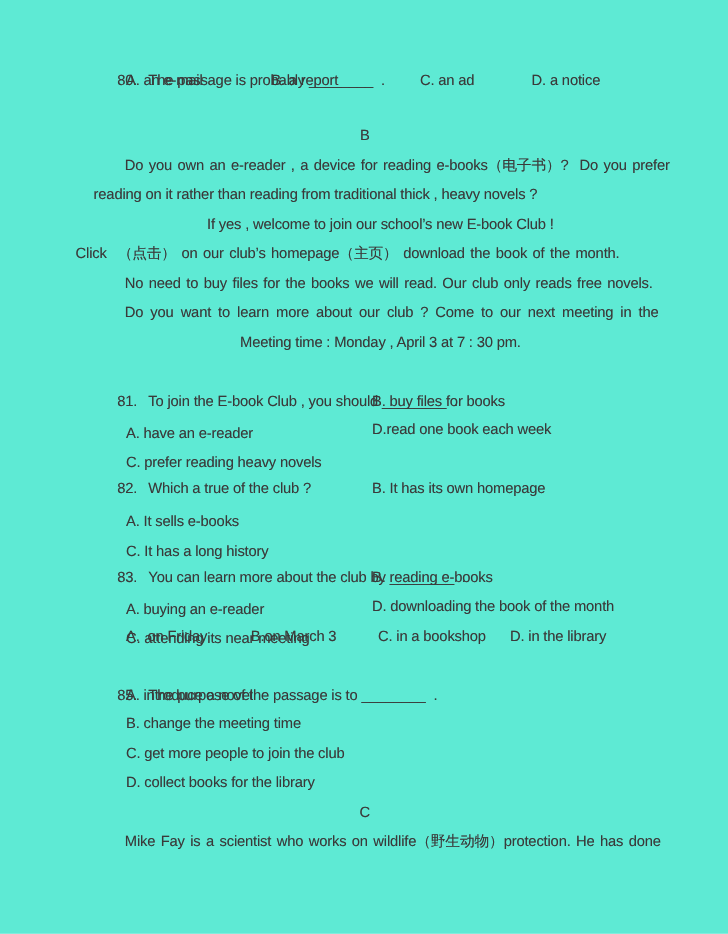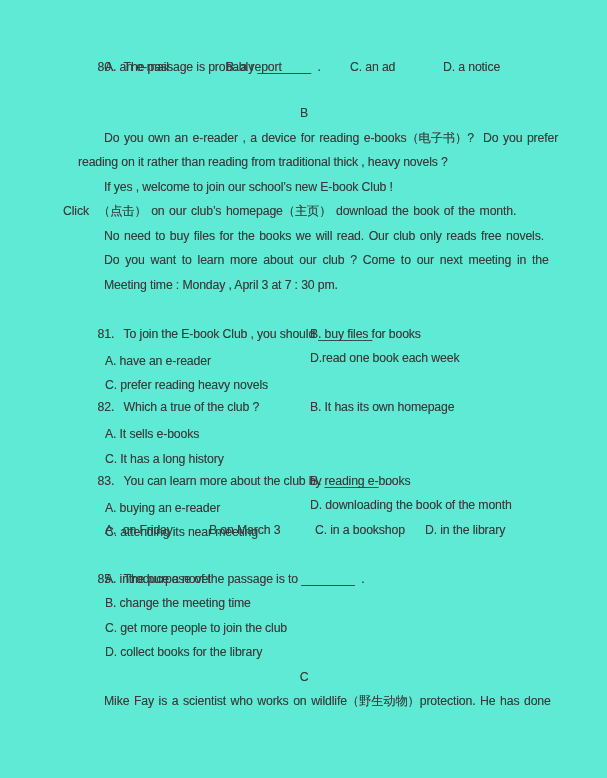--- a/index.html
+++ b/index.html
@@ -15,21 +15,21 @@
   }
   .content{
     position:absolute;left:78px;top:30px;width:452px;
     font-size:12.3px;line-height:24.5px;letter-spacing:-0.15px;
     text-shadow:0 0 0.5px rgba(70,70,70,0.45);
   }
   .row{height:24.5px;line-height:24.5px;position:relative;white-space:pre;}
   .q-num{display:inline-block;width:26px;}
   .sec{text-align:center;}
   .gap{height:22px;}
-  .ind{padding-left:26px;}
+  .ind{padding-left:26px;text-align:center;}
   .pullleft{margin-left:-15px;}
   .j1{word-spacing:1.3px;}
   .j2{word-spacing:2.6px;}
   .opt{position:absolute;top:0;white-space:pre;}
   
   .o80-0{left:27px;} .o80-1{left:148px;} .o80-2{left:272px;} .o80-3{left:365px;}
   
   .c2-0{left:27px;margin-top:27px;} .c2-1{left:232px;}
   
   .o84-0{left:27px;} .o84-1{left:131px;} .o84-2{left:237px;} .o84-3{left:347px;}

